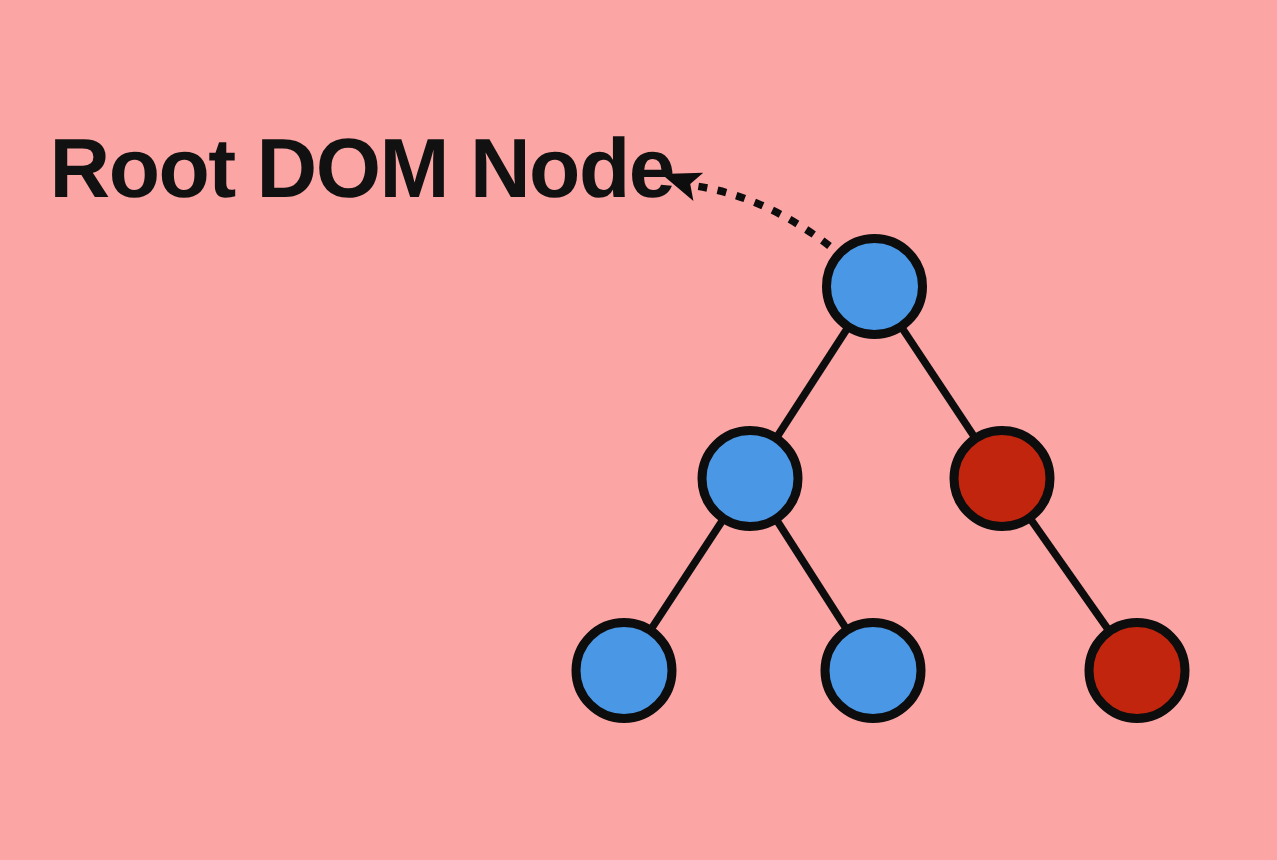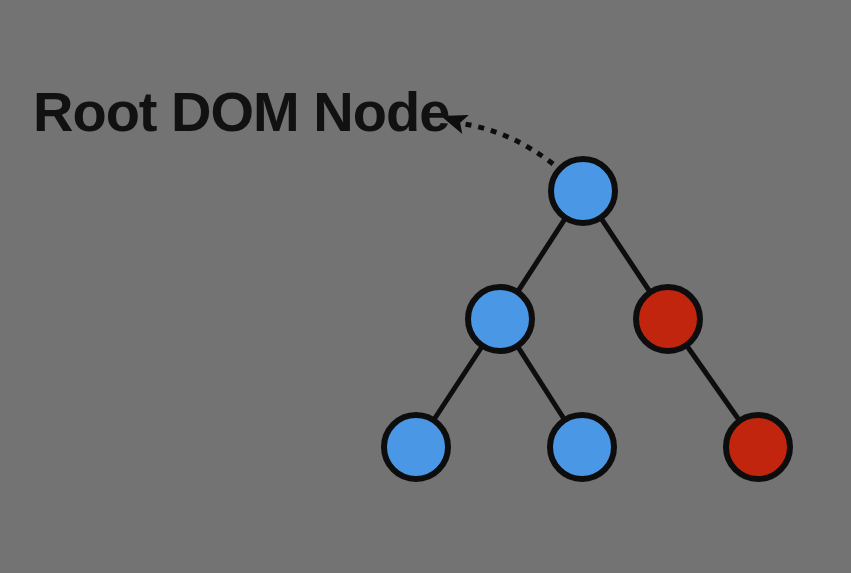--- a/index.html
+++ b/index.html
@@ -4,21 +4,21 @@
 <style>
   html, body {
     margin: 0;
     padding: 0;
     background: #ffffff;
   }
   .canvas {
     position: relative;
     width: 851px;
     height: 573px;
-    background: #737373;
+    background: #fca5a5;
     overflow: hidden;
     font-family: "Liberation Sans", sans-serif;
   }
   .diagram-svg {
     position: absolute;
     top: 0;
     left: 0;
   }
   .root-label {
     position: absolute;

